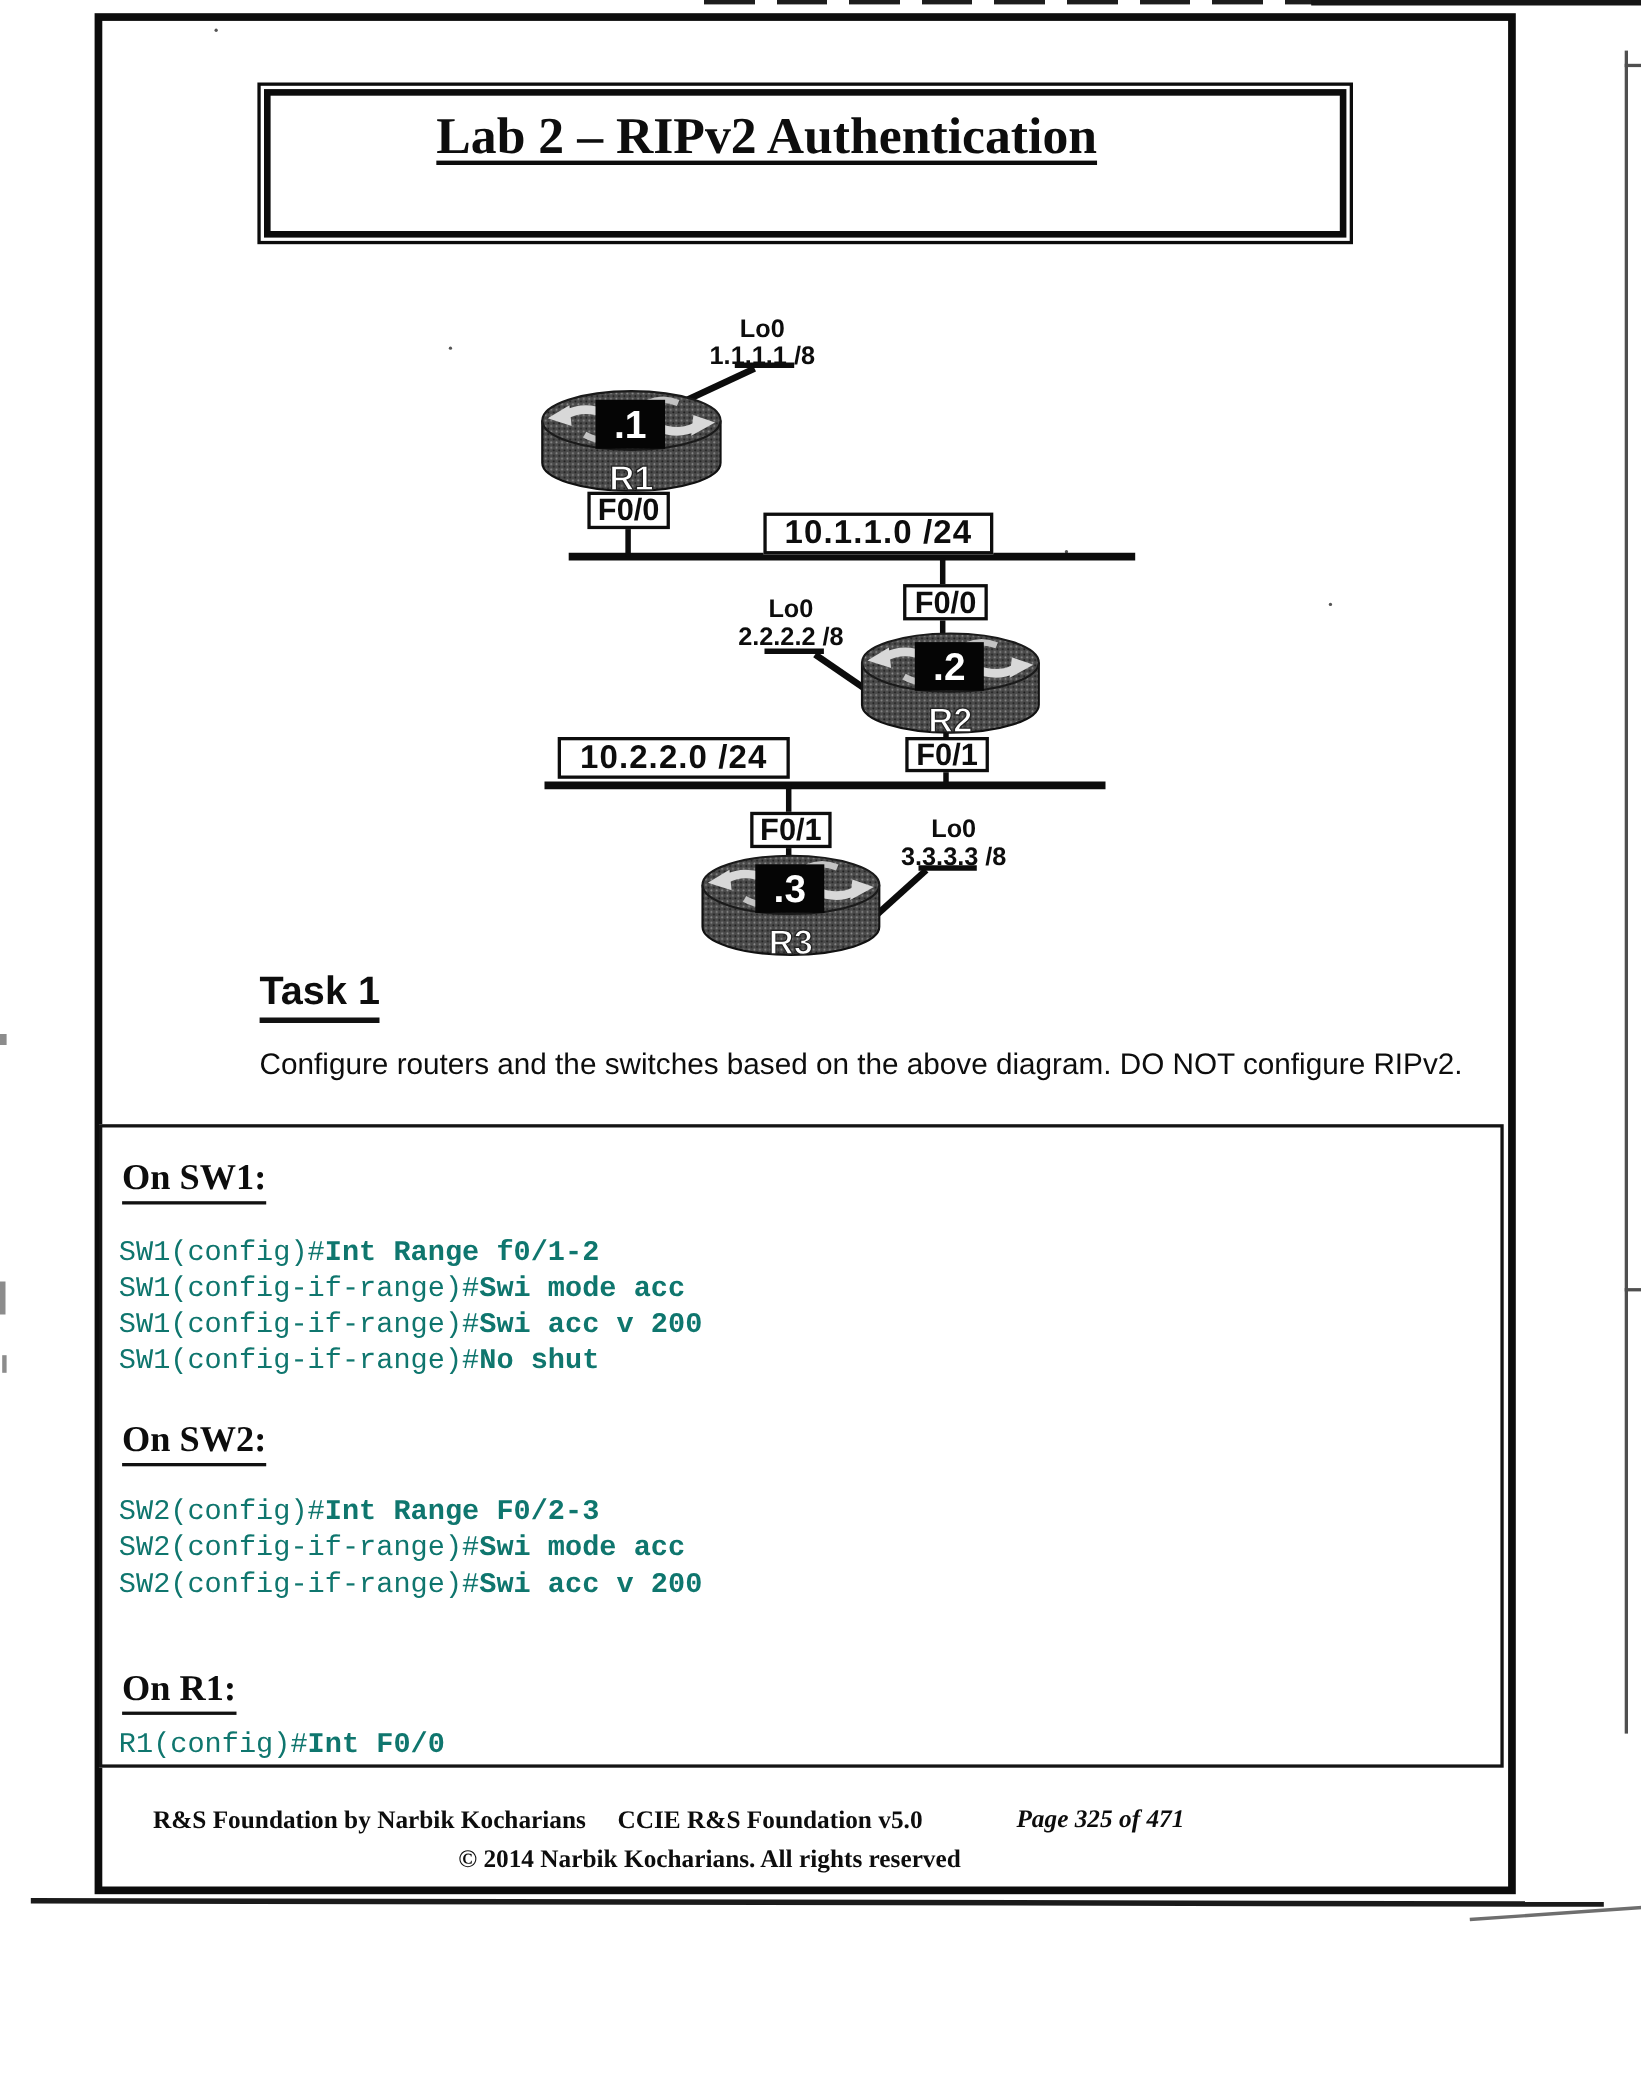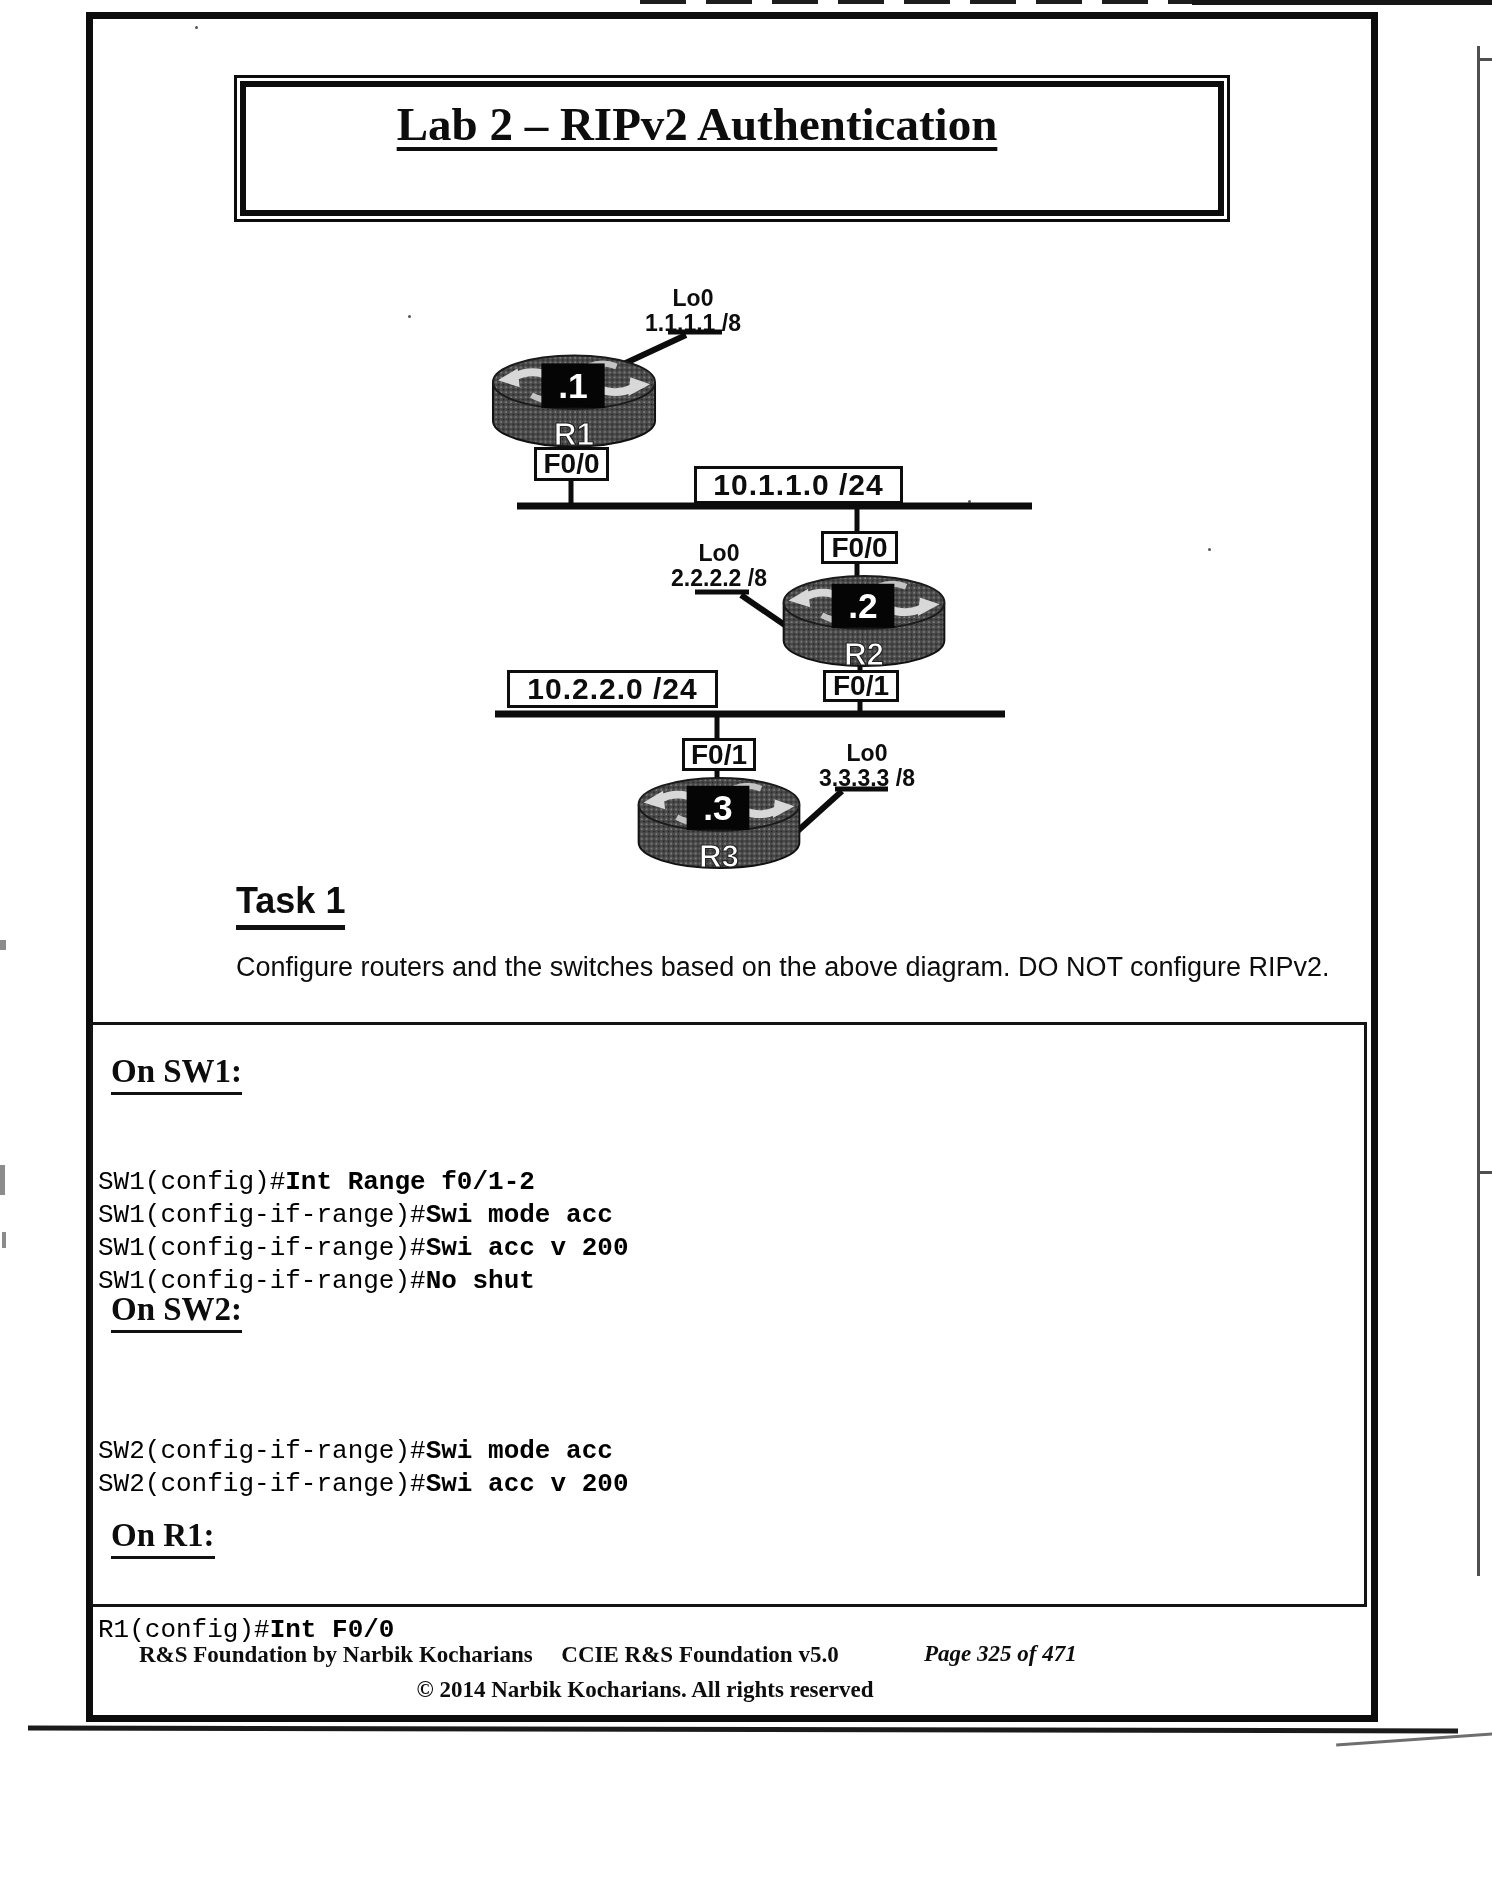--- a/index.html
+++ b/index.html
@@ -40,21 +40,21 @@
 
   
   .task-heading{font-size:36px;font-weight:bold;border-bottom:5px solid #111;padding-bottom:3px;display:inline-block;}
   .task-body{font-size:27px;}
 
   
   .code-box{left:90px;top:1022px;width:1277px;height:585px;border:3px solid #141414;box-sizing:border-box;background:#fff;}
   .sec-head{font-family:"Liberation Serif",serif;font-weight:bold;font-size:33px;
     border-bottom:3px solid #111;padding-bottom:2px;display:inline-block;position:absolute;left:18px;}
   .code-line{font-family:"Liberation Mono","DejaVu Sans Mono",monospace;font-size:26px;white-space:pre;
-    position:absolute;left:5px;height:33px;line-height:33px;color:#000000;margin-top:44px;}
+    position:absolute;left:15px;height:33px;line-height:33px;color:#0f766e;}
   .code-line .cmd{font-weight:bold;}
 
   
   .footer-text{font-family:"Liberation Serif",serif;font-weight:bold;font-size:23px;}
   .footer-page{font-family:"Liberation Serif",serif;font-weight:bold;font-style:italic;font-size:23px;}
   .center{text-align:center;}
 </style>
 </head>
 <body>
 
@@ -187,20 +187,21 @@
 <div class="abs code-box">
   <span class="sec-head" style="top:28px;">On SW1:</span>
 
   <div class="code-line" style="top:97px;"><span>SW1(config)#</span><span class="cmd">Int Range f0/1-2</span></div>
   <div class="code-line" style="top:130px;"><span>SW1(config-if-range)#</span><span class="cmd">Swi mode acc</span></div>
   <div class="code-line" style="top:163px;"><span>SW1(config-if-range)#</span><span class="cmd">Swi acc v 200</span></div>
   <div class="code-line" style="top:196px;"><span>SW1(config-if-range)#</span><span class="cmd">No shut</span></div>
 
   <span class="sec-head" style="top:266px;">On SW2:</span>
 
+  <div class="code-line" style="top:333px;"><span>SW2(config)#</span><span class="cmd">Int Range F0/2-3</span></div>
   <div class="code-line" style="top:366px;"><span>SW2(config-if-range)#</span><span class="cmd">Swi mode acc</span></div>
   <div class="code-line" style="top:399px;"><span>SW2(config-if-range)#</span><span class="cmd">Swi acc v 200</span></div>
 
   <span class="sec-head" style="top:492px;">On R1:</span>
 
   <div class="code-line" style="top:545px;"><span>R1(config)#</span><span class="cmd">Int F0/0</span></div>
 </div>
 
 <div class="abs footer-text" style="left:139px;top:1642px;">R&amp;S Foundation by Narbik Kocharians</div>
 <div class="abs footer-text center" style="left:420px;top:1642px;width:560px;">CCIE R&amp;S Foundation v5.0</div>

